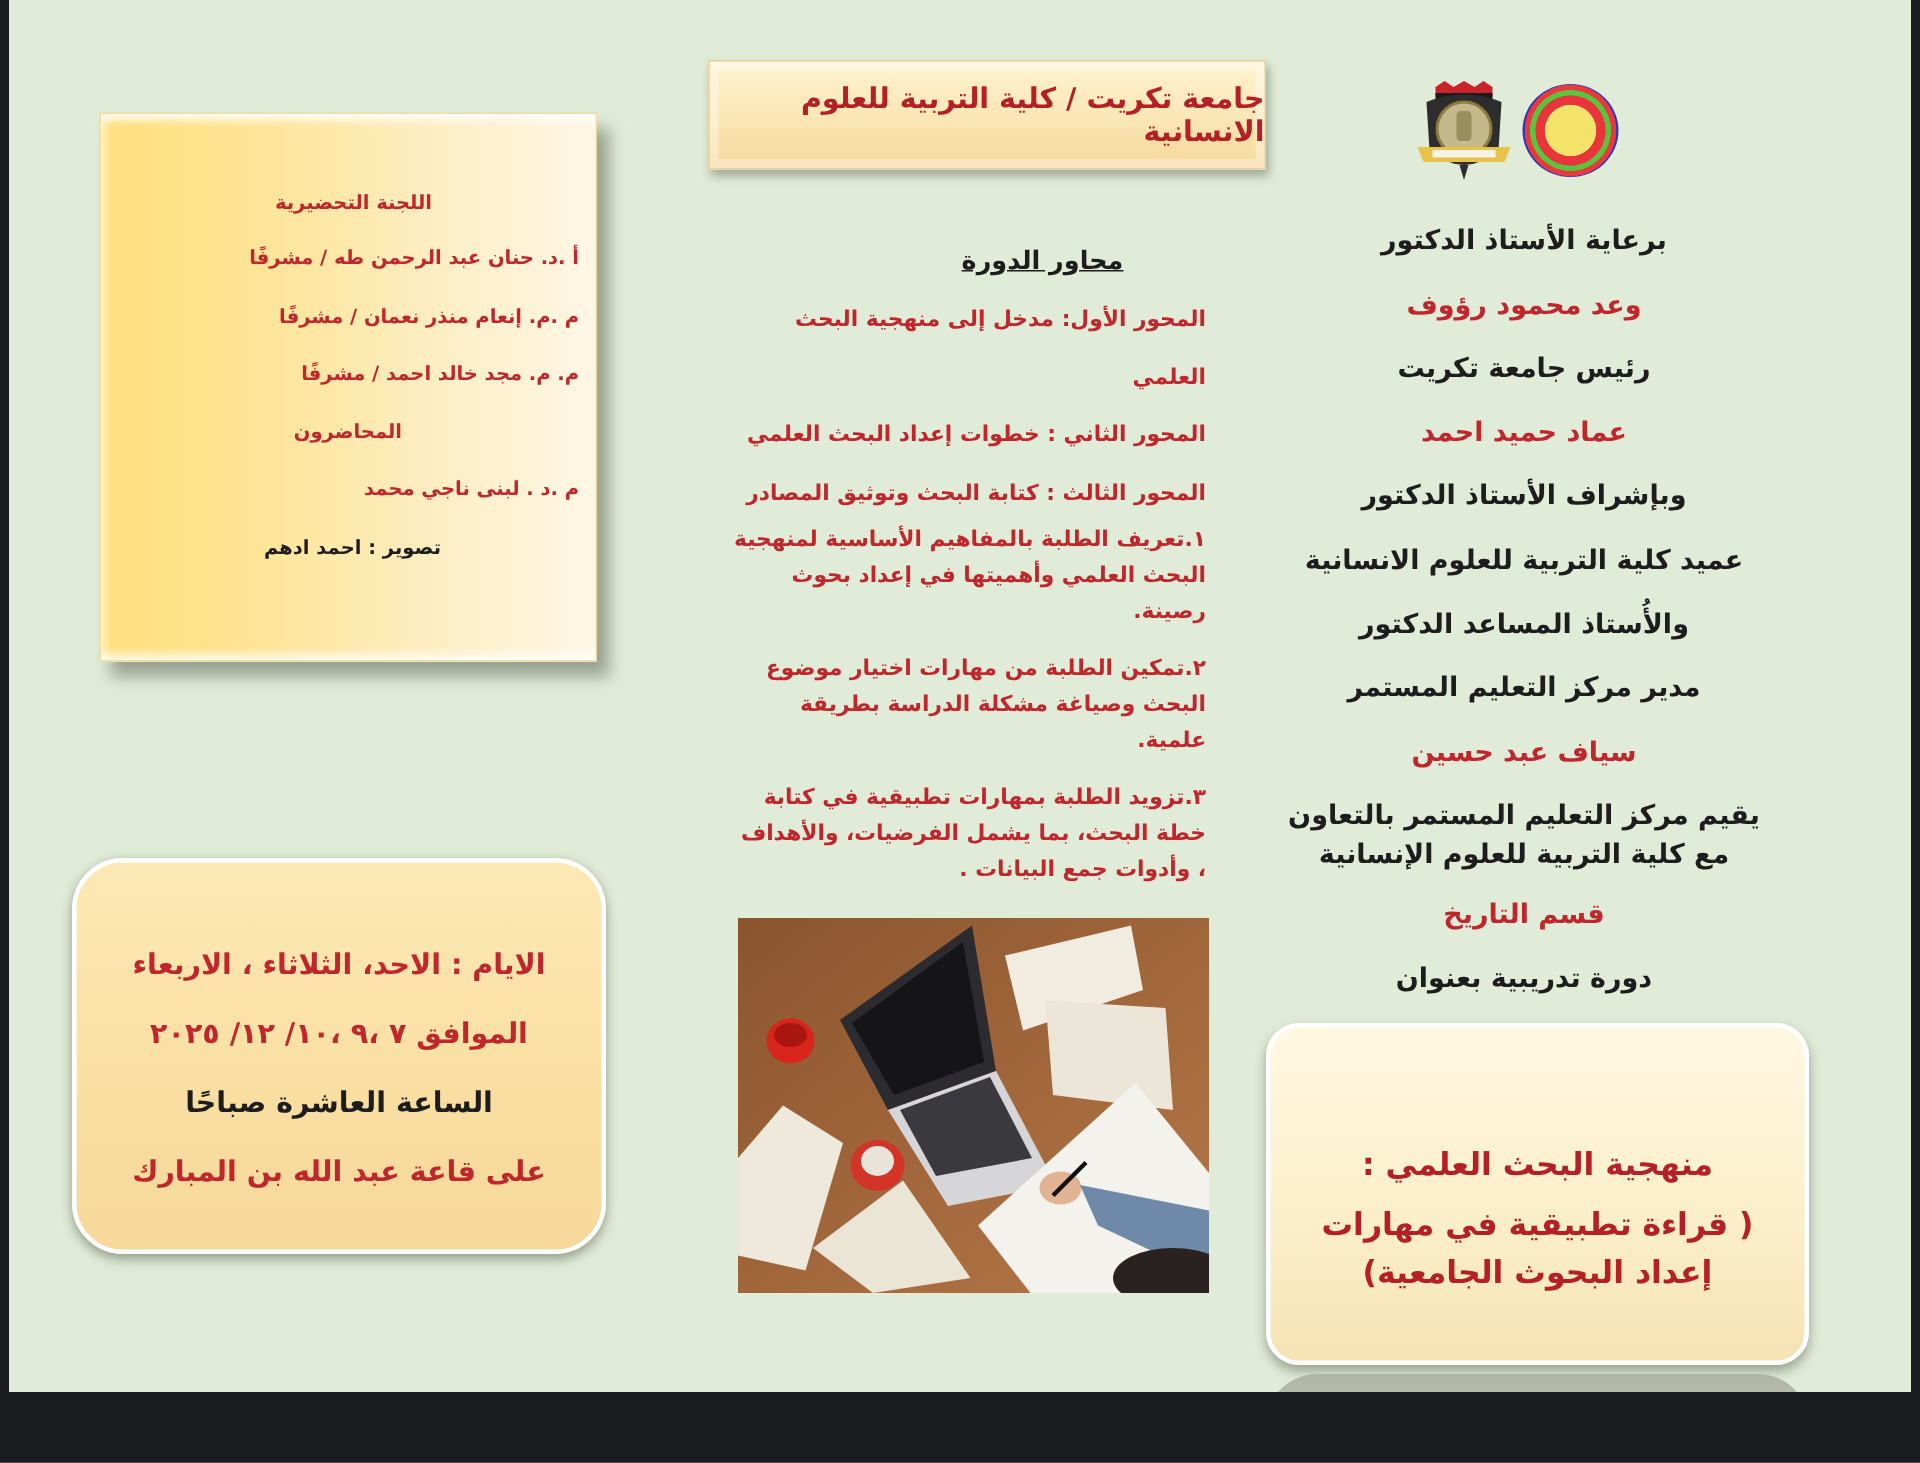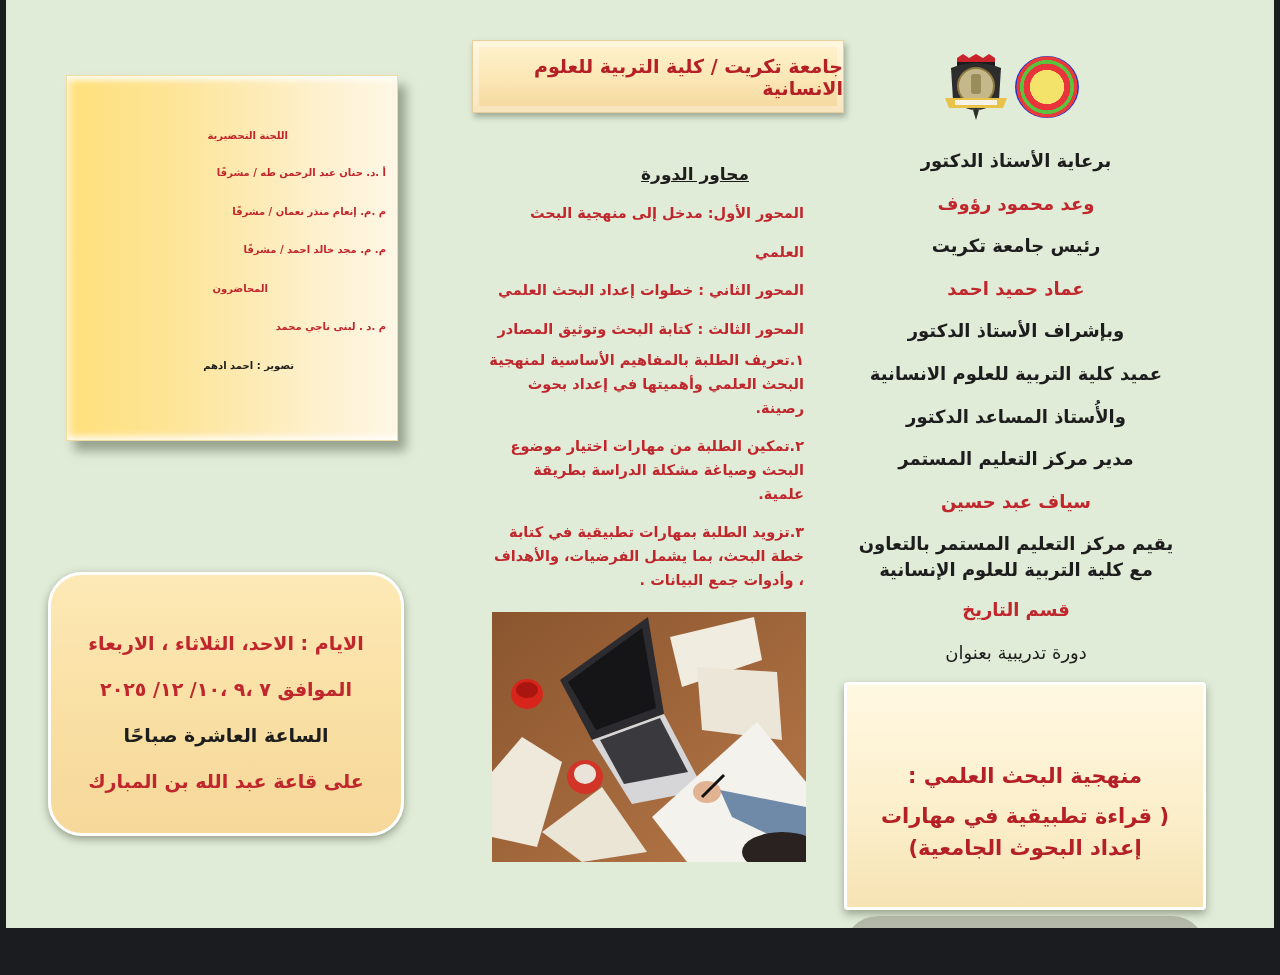--- a/index.html
+++ b/index.html
@@ -49,21 +49,21 @@
     .right-col {
       position: absolute; left: 850px; top: 140px; width: 320px;
       text-align: center;
     }
     .right-col .line { font-weight: bold; font-size: 18px; line-height: 42.6px; }
     .right-col .line.multi { line-height: 26px; padding: 8px 0 6px; }
 
     
     .title-box {
       position: absolute; left: 838px; top: 682px; width: 362px; height: 228px;
-      border-radius: 4px;
+      border-radius: 22px;
       background: linear-gradient(180deg, #fff8e2 0%, #fbeec9 60%, #f6e3b4 100%);
       border: 3px solid #ffffff;
       box-shadow: 0 4px 8px rgba(80,90,70,.5);
       display: flex; flex-direction: column; align-items: center; justify-content: center;
       padding-top: 36px;
     }
     .title-box .t1 { font-weight: bold; font-size: 21px; color: #b42025; margin-bottom: 12px; }
     .title-box .t2 { font-weight: bold; font-size: 21px; color: #b42025; line-height: 32px; text-align: center; width: 300px; }
 
     .reflection {
@@ -103,21 +103,21 @@
       box-shadow: 8px 10px 10px rgba(80,90,70,.5);
       border: 1px solid #f0dca0;
     }
     .committee-box::before {
       content: ""; position: absolute; inset: 0;
       box-shadow: inset 0 8px 6px -4px rgba(255,255,255,.9), inset 8px 0 6px -4px rgba(255,255,255,.5), inset 0 -8px 6px -4px rgba(255,255,255,.8);
     }
     .committee {
       position: absolute; left: 60px; top: 118px; width: 320px; text-align: right;
     }
-    .committee .line { font-weight: bold; font-size: 10px; line-height: 38.5px; }
+    .committee .line { font-weight: bold; font-size: 13px; line-height: 38.5px; }
     .committee .c-head { padding-right: 98px; }
     .committee .c-lect { padding-right: 118px; }
     .committee .c-photo { padding-right: 92px; color: #1d1d1d; }
 
     
     .schedule-box {
       position: absolute; left: 42px; top: 572px; width: 356px; height: 264px;
       border-radius: 34px;
       background: linear-gradient(180deg, #fde9b6 0%, #f9dfa3 55%, #f6d89a 100%);
       border: 3px solid #ffffff;
@@ -157,21 +157,21 @@
       <div class="line red">وعد محمود رؤوف</div>
       <div class="line dark">رئيس جامعة تكريت</div>
       <div class="line red">عماد حميد احمد</div>
       <div class="line dark">وبإشراف الأستاذ الدكتور</div>
       <div class="line dark">عميد كلية التربية للعلوم الانسانية</div>
       <div class="line dark">والأُستاذ المساعد الدكتور</div>
       <div class="line dark">مدير مركز التعليم المستمر</div>
       <div class="line red">سياف عبد حسين</div>
       <div class="line dark multi">يقيم مركز التعليم المستمر بالتعاون مع كلية التربية للعلوم الإنسانية</div>
       <div class="line red">قسم التاريخ</div>
-      <div class="line dark" style="font-weight:normal;">دورة تدريبية بعنوان</div>
+      <div class="line dark" style="font-weight:bold;">دورة تدريبية بعنوان</div>
     </div>
 
     <div class="title-box rtl">
       <div class="t1">منهجية البحث العلمي :</div>
       <div class="t2">( قراءة تطبيقية في مهارات إعداد البحوث الجامعية)</div>
     </div>
 
     <div class="mid-col rtl">
       <div class="heading">محاور الدورة</div>
       <div style="height:6px"></div>

